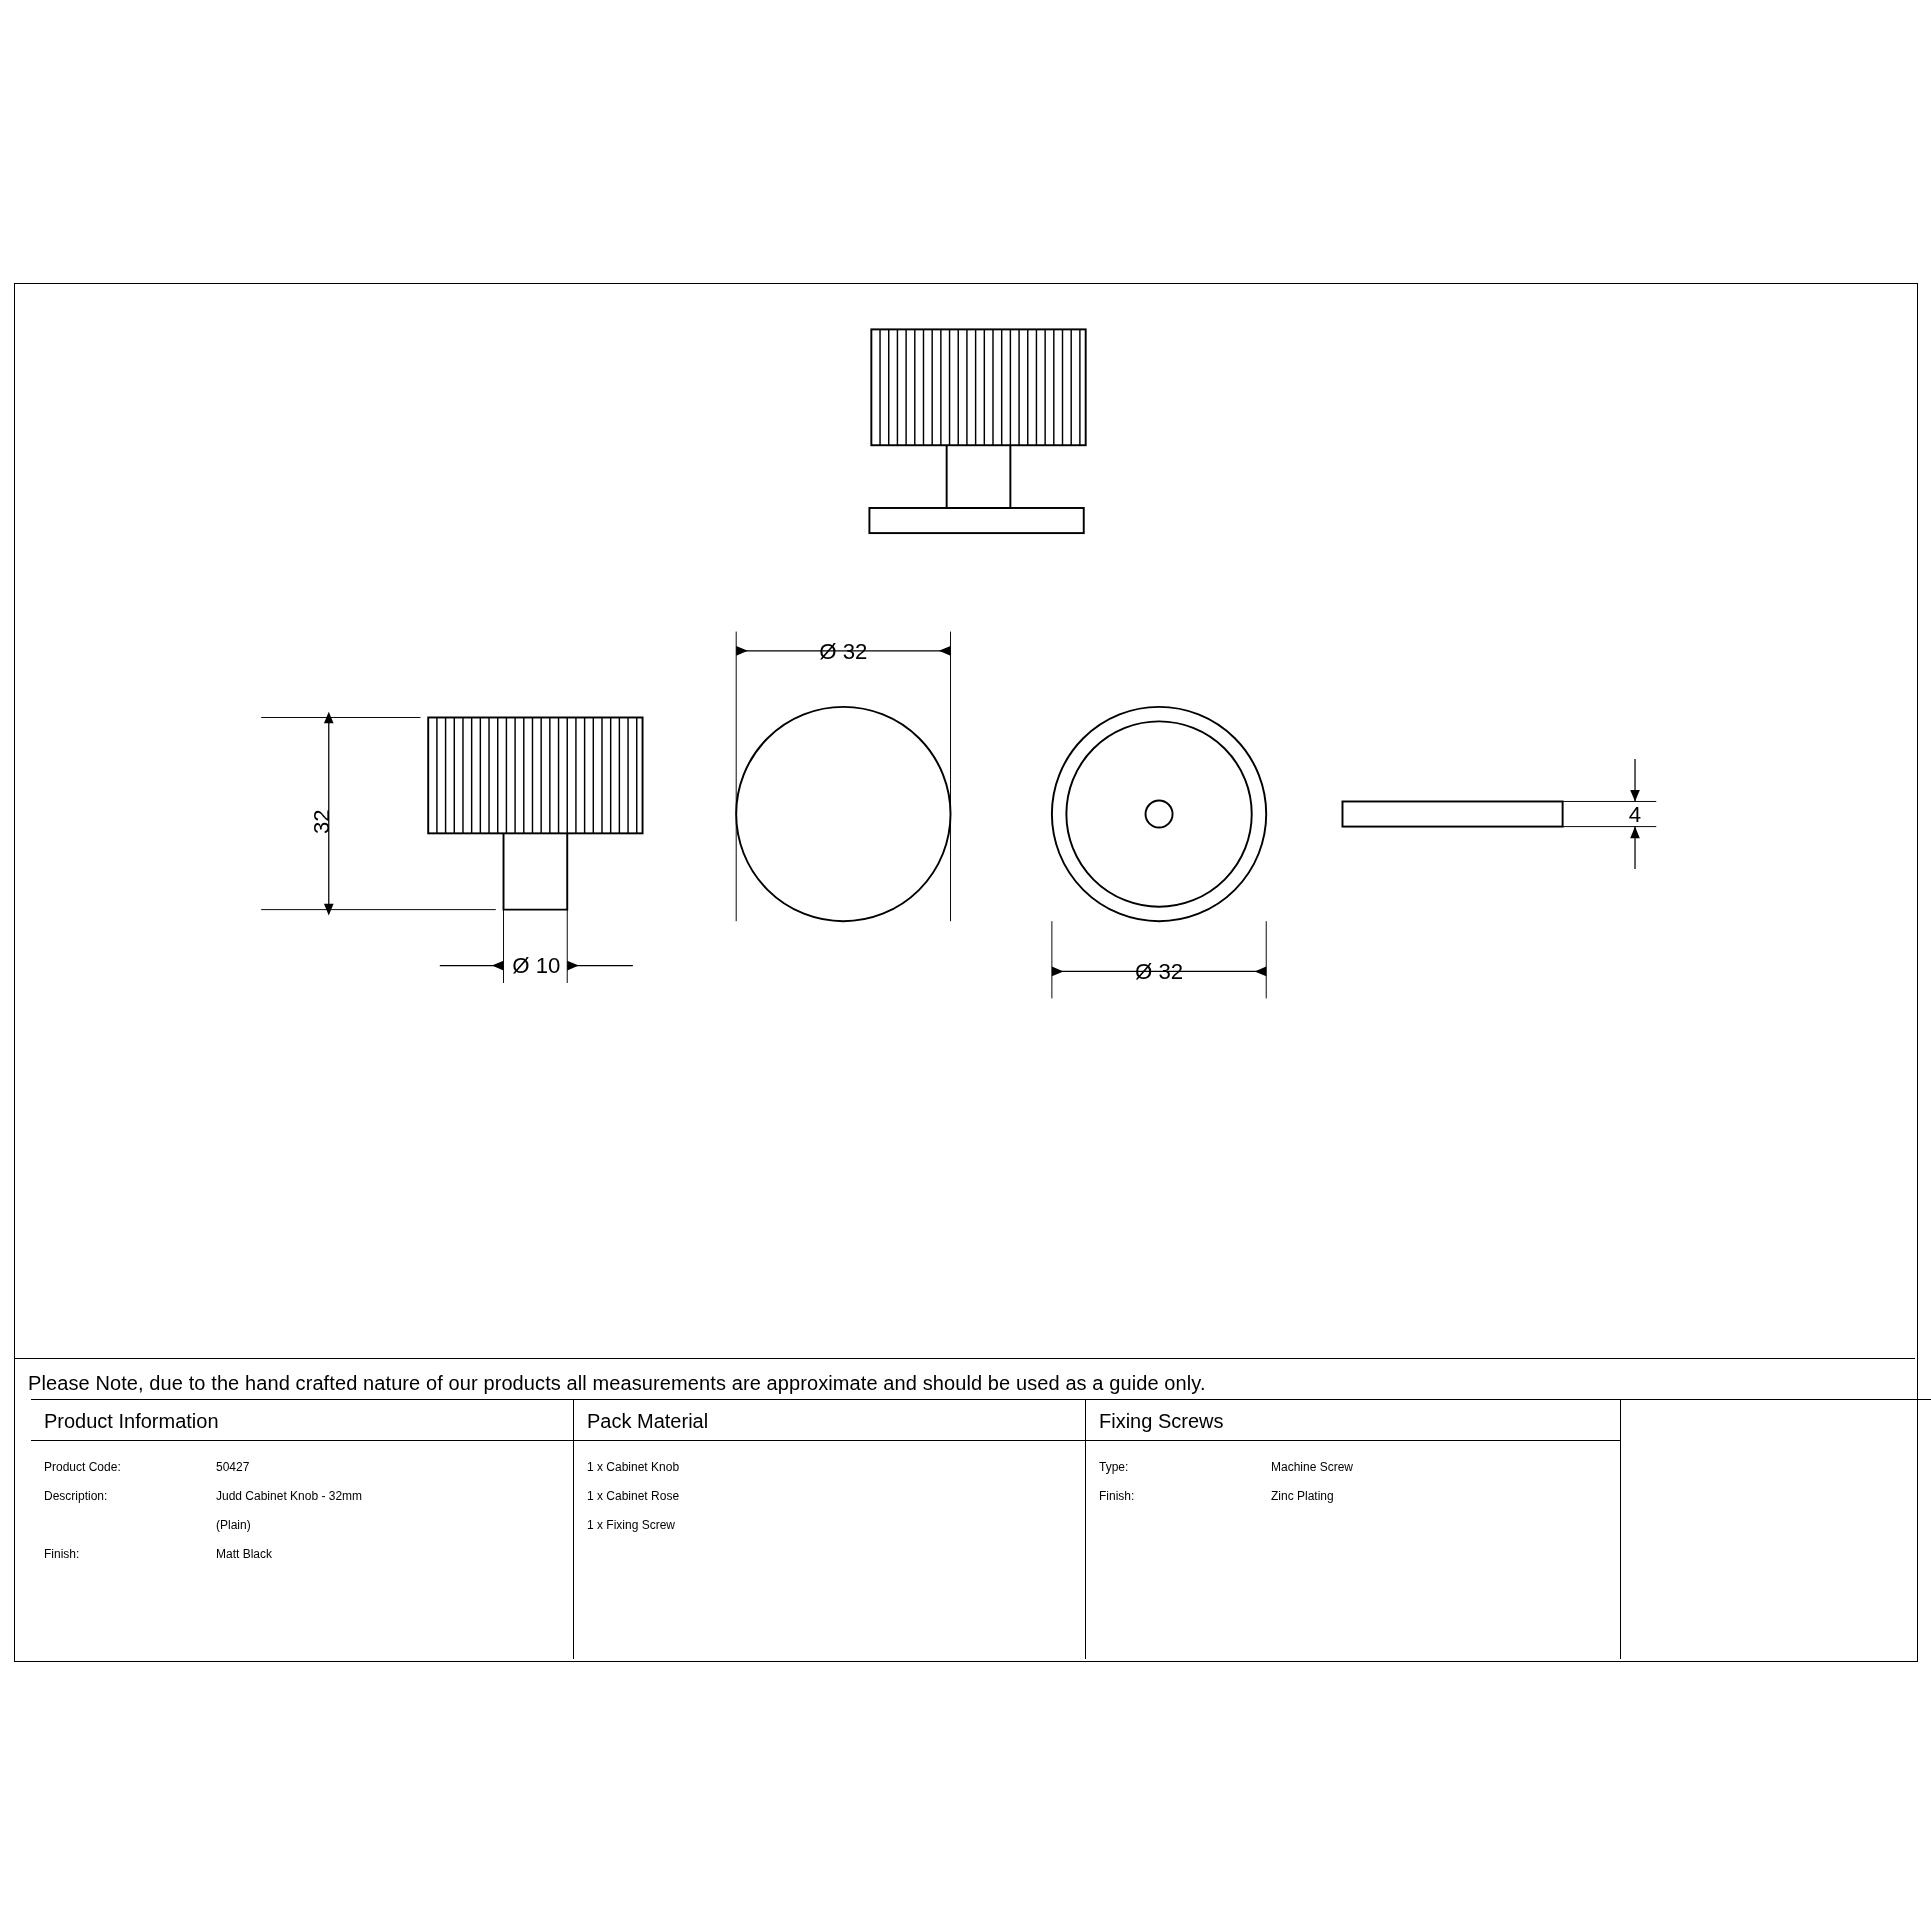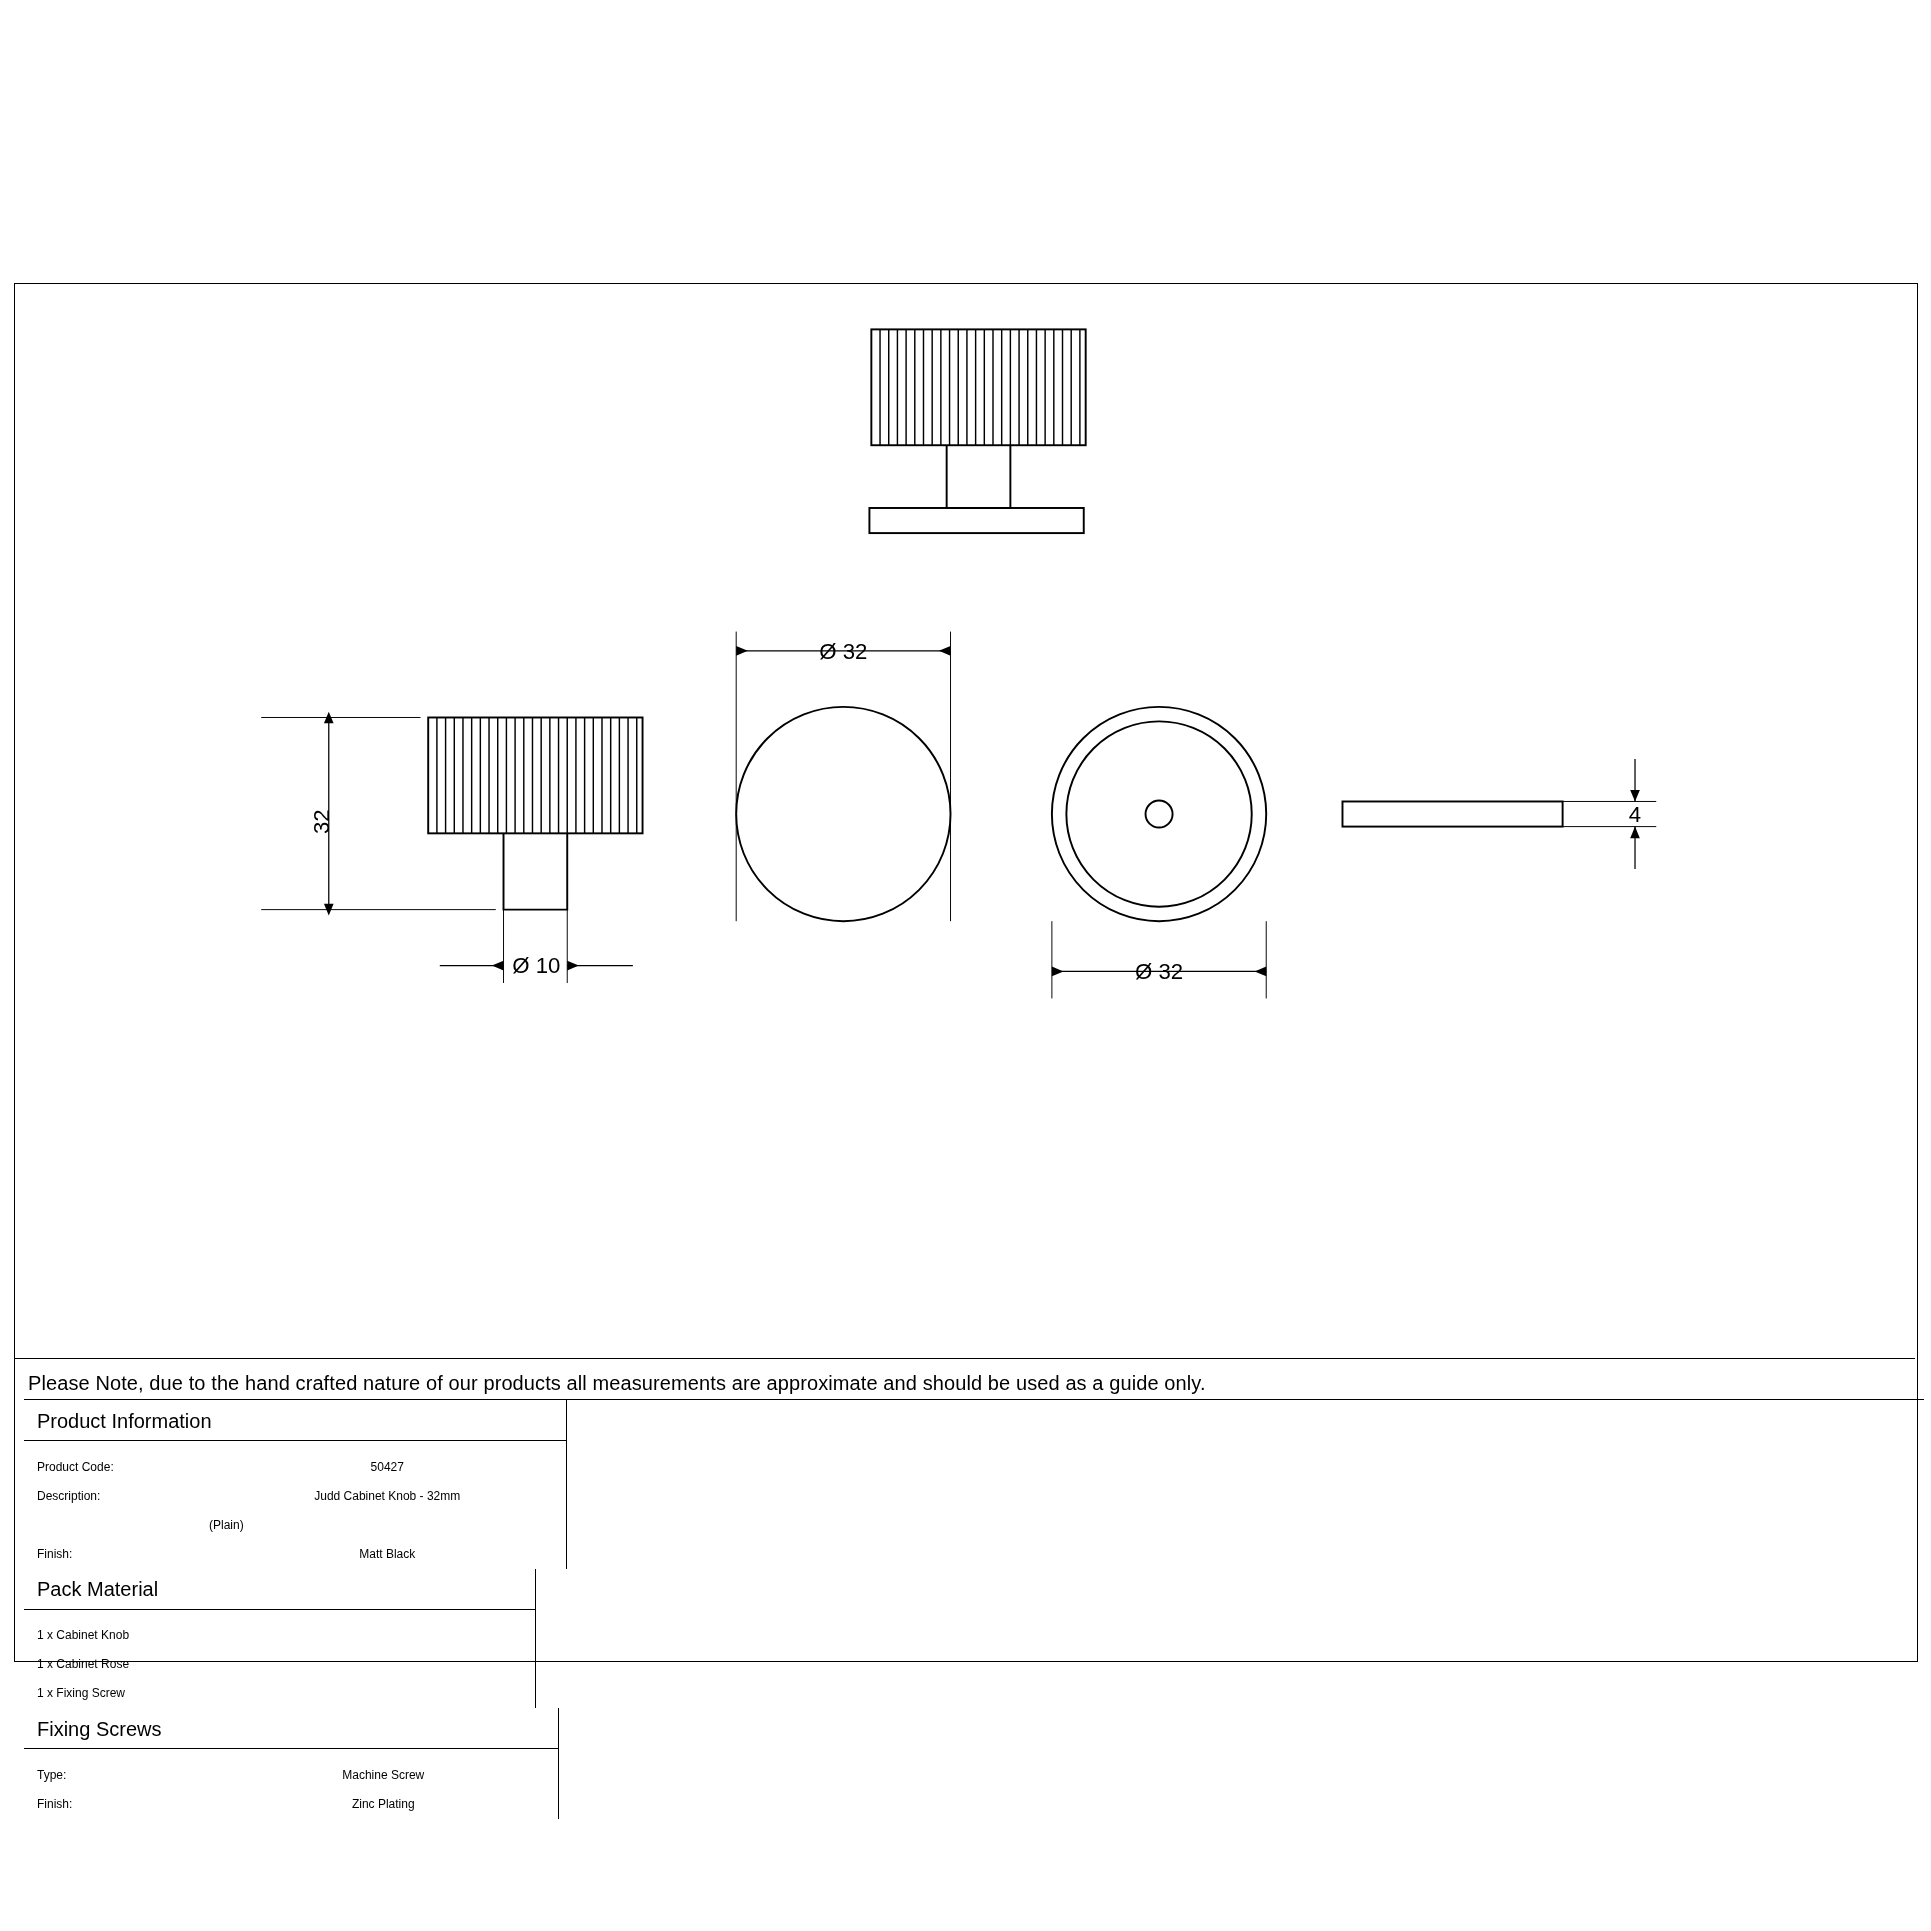--- a/index.html
+++ b/index.html
@@ -49,28 +49,27 @@
     display: flex;
     align-items: center;
   }
   .note-text {
     padding-left: 13.5px;
     font-size: 20px;
     letter-spacing: 0.1px;
   }
   .info-row {
     position: absolute;
-    left: 9px;
+    left: 16px;
     top: 1115px;
     width: 1900px;
     height: 260px;
     border-top: 1.9px solid #000;
     box-sizing: border-box;
     display: flex;
-    flex-direction: column;
   }
   .col {
     box-sizing: border-box;
     position: relative;
   }
   .col-product { width: 543px; border-right: 1.9px solid #000; }
   .col-pack    { width: 512px; border-right: 1.9px solid #000; }
   .col-screws  { width: 535px; border-right: 1.9px solid #000; }
   .col-logo    { width: 309px; }
 
@@ -88,21 +87,21 @@
   }
   .col-body {
     padding: 13.5px 0 0 13.5px;
     font-size: 12px;
     line-height: 29px;
   }
   .kv {
     display: flex;
   }
   .kv .k { width: 172px; }
-  .kv .v { flex: 1; text-align: center; }
+  .kv .v { flex: 1; }
   .plain-line {
     padding-left: 172px;
   }
   .list-line { line-height: 29px; }
 
   
   .logo-wrap {
     position: relative;
     width: 100%;
     height: 100%;

